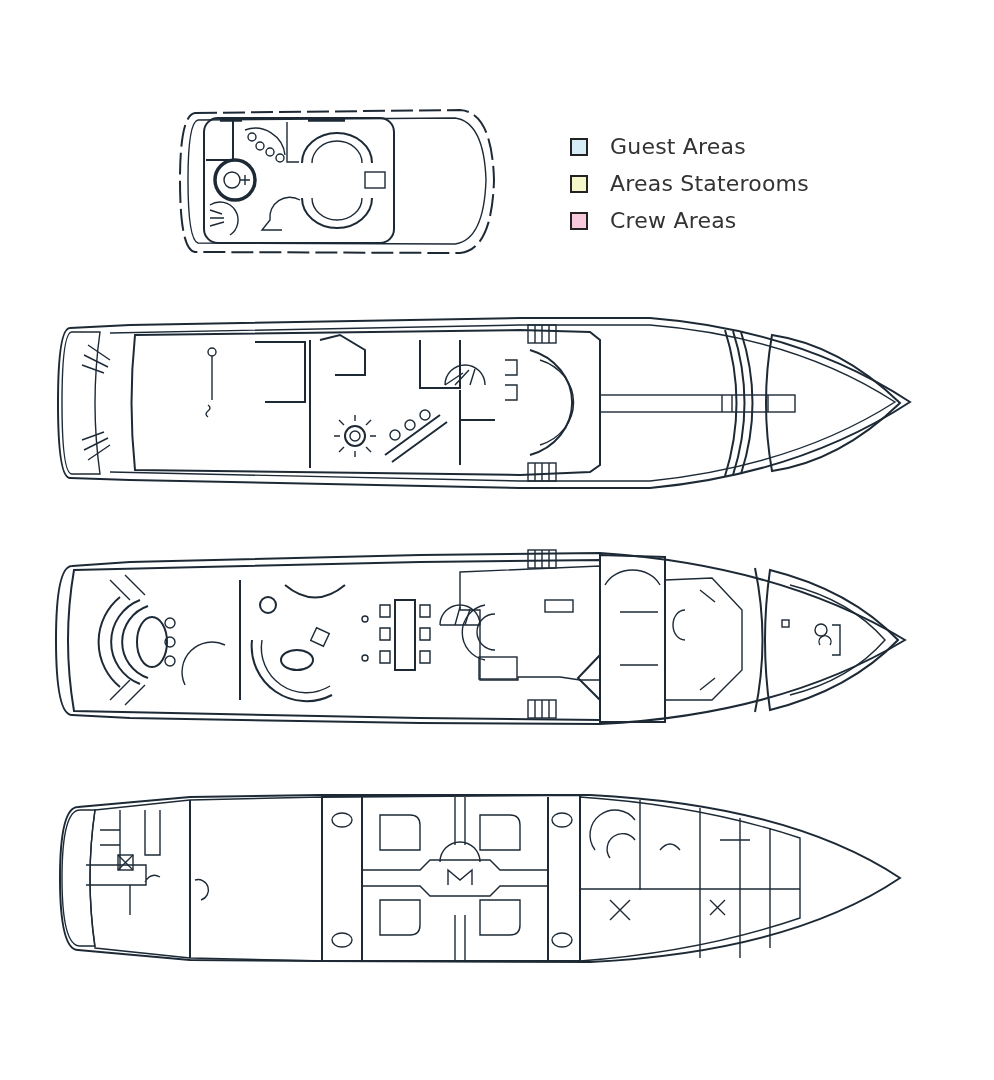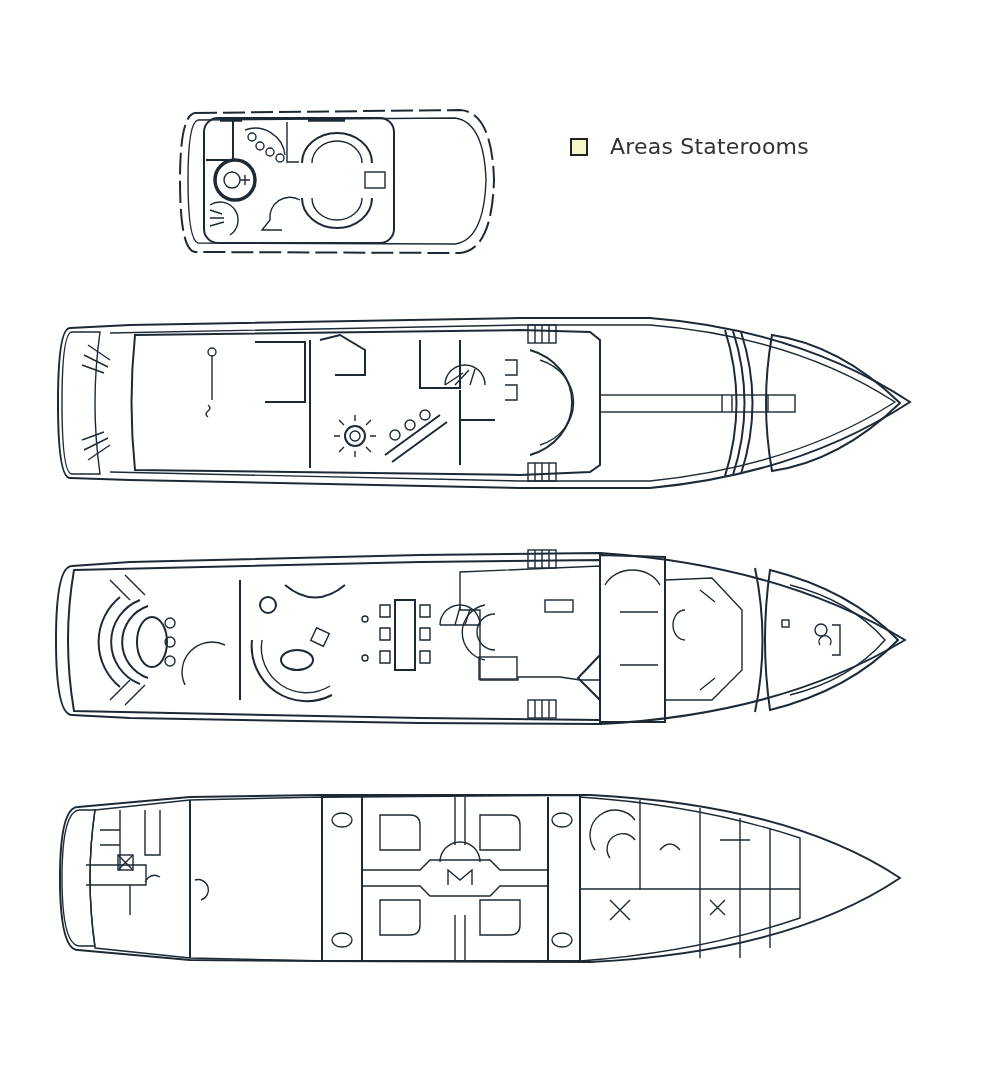--- a/index.html
+++ b/index.html
@@ -172,16 +172,24 @@
     <path d="M580,797 Q700,805 800,838 L800,918 Q700,952 580,961 Z" fill="url(#gPink)" class="ln1"></path>
     <path class="ln1" d="M580,889 h220 M640,800 v90 M700,808 v150 M740,818 v140 M770,828 v120"></path>
     <path class="ln1" d="M595,850 a25 25 0 0 1 40 -30 M610,858 a15 15 0 0 1 25 -18"></path>
     <path class="ln1" d="M610,900 l20,20 M630,900 l-20,20 M710,900 l15,15 M725,900 l-15,15"></path>
     <path class="ln1" d="M660,850 q10,-12 20,0 M720,840 h30"></path>
   </g>
 </svg>
 
 <div class="legend">
   <div class="legend-item">
+    <div class="swatch" style="background:#d6ecf6"></div>
+    <span class="legend-label">Guest Areas</span>
+  </div>
+  <div class="legend-item">
     <div class="swatch" style="background:#f6f7c9"></div>
     <span class="legend-label">Areas Staterooms</span>
+  </div>
+  <div class="legend-item">
+    <div class="swatch" style="background:#f6c9dc"></div>
+    <span class="legend-label">Crew Areas</span>
   </div>
 </div>
 
 </body></html>

